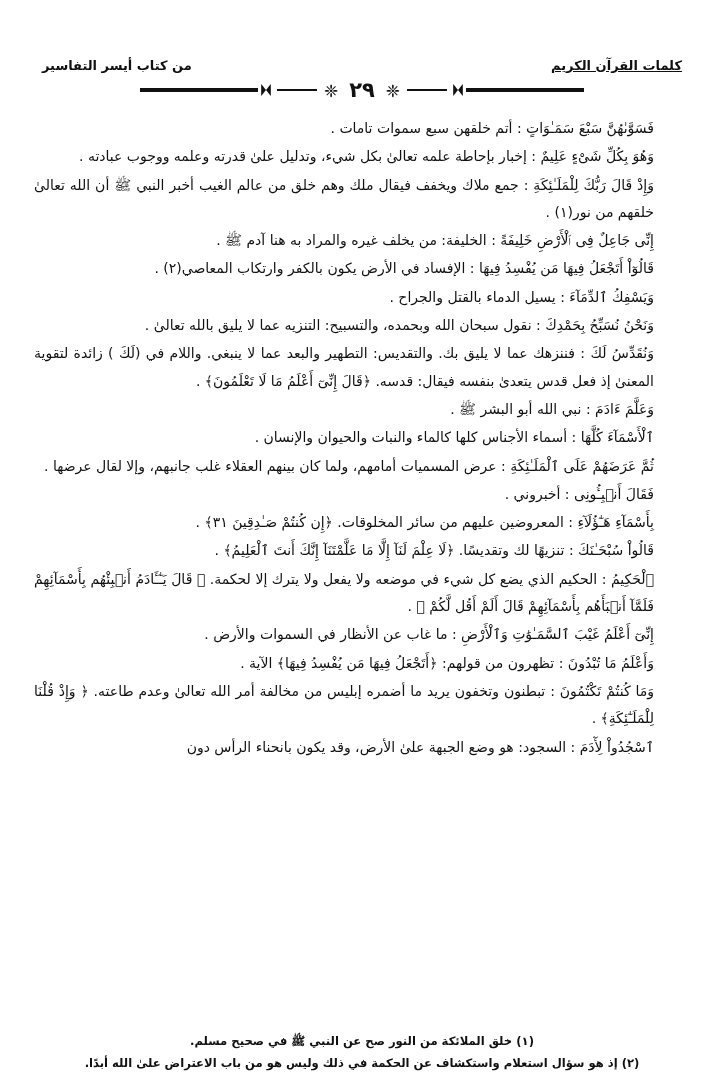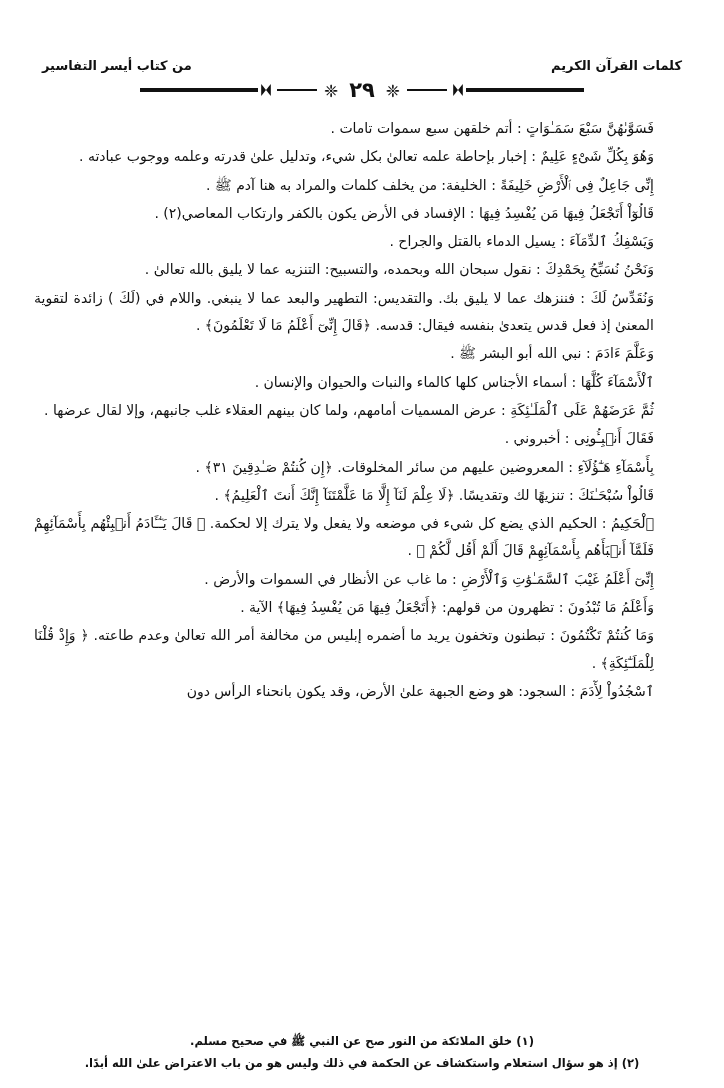--- a/index.html
+++ b/index.html
@@ -31,21 +31,21 @@
     align-items: baseline;
     font-size: 13.5px;
     font-weight: bold;
     letter-spacing: 0;
     padding: 0 8px 0 8px;
   }
   .header-right, .header-left {
     white-space: nowrap;
     margin-top: 40px;
   }
-  .header-right { font-size: 13px; }
+  .header-right { font-size: 13px; text-decoration: underline; }
   .header-left { font-size: 13px; }
 
   
   .rule-row {
     display: flex;
     align-items: center;
     justify-content: center;
     margin-top: 6px;
     height: 22px;
     gap: 0px;
@@ -139,21 +139,22 @@
     <span class="pageno">٢٩</span>
     <span class="orn">❈</span>
     <div class="rule-seg thin"></div>
     <div class="diamond"></div>
     <div class="rule-seg"></div>
   </div>
 
   <div class="body">
     <p class="para indent">فَسَوَّىٰهُنَّ سَبْعَ سَمَـٰوَاتٍ : أتم خلقهن سبع سموات تامات .</p>
     <p class="para indent">وَهُوَ بِكُلِّ شَىْءٍ عَلِيمٌ : إخبار بإحاطة علمه تعالىٰ بكل شيء، وتدليل علىٰ قدرته وعلمه ووجوب عبادته .</p>
-    <p class="para indent">إِنِّى جَاعِلٌ فِى ٱلْأَرْضِ خَلِيفَةً : الخليفة: من يخلف كلمات والمراد به هنا آدم ﷺ .</p>
+    <p class="para indent">وَإِذْ قَالَ رَبُّكَ لِلْمَلَـٰئِكَةِ : جمع ملاك ويخفف فيقال ملك وهم خلق من عالم الغيب أخبر النبي ﷺ أن الله تعالىٰ خلقهم من نور(١) .</p>
+    <p class="para indent">إِنِّى جَاعِلٌ فِى ٱلْأَرْضِ خَلِيفَةً : الخليفة: من يخلف غيره والمراد به هنا آدم ﷺ .</p>
     <p class="para indent">قَالُوٓاْ أَتَجْعَلُ فِيهَا مَن يُفْسِدُ فِيهَا : الإفساد في الأرض يكون بالكفر وارتكاب المعاصي(٢) .</p>
     <p class="para indent">وَيَسْفِكُ ٱلدِّمَآءَ : يسيل الدماء بالقتل والجراح .</p>
     <p class="para indent">وَنَحْنُ نُسَبِّحُ بِحَمْدِكَ : نقول سبحان الله وبحمده، والتسبيح: التنزيه عما لا يليق بالله تعالىٰ .</p>
     <p class="para indent">وَنُقَدِّسُ لَكَ : فننزهك عما لا يليق بك. والتقديس: التطهير والبعد عما لا ينبغي. واللام في (لَكَ ) زائدة لتقوية المعنىٰ إذ فعل قدس يتعدىٰ بنفسه فيقال: قدسه. ﴿قَالَ إِنِّىٓ أَعْلَمُ مَا لَا تَعْلَمُونَ﴾ .</p>
     <p class="para indent">وَعَلَّمَ ءَادَمَ : نبي الله أبو البشر ﷺ .</p>
     <p class="para indent">ٱلْأَسْمَآءَ كُلَّهَا : أسماء الأجناس كلها كالماء والنبات والحيوان والإنسان .</p>
     <p class="para indent">ثُمَّ عَرَضَهُمْ عَلَى ٱلْمَلَـٰئِكَةِ : عرض المسميات أمامهم، ولما كان بينهم العقلاء غلب جانبهم، وإلا لقال عرضها .</p>
     <p class="para indent">فَقَالَ أَنۢبِـُٔونِى : أخبروني .</p>
     <p class="para indent">بِأَسْمَآءِ هَـٰٓؤُلَآءِ : المعروضين عليهم من سائر المخلوقات. ﴿إِن كُنتُمْ صَـٰدِقِينَ ٣١﴾ .</p>
     <p class="para indent">قَالُواْ سُبْحَـٰنَكَ : تنزيهًا لك وتقديسًا. ﴿لَا عِلْمَ لَنَآ إِلَّا مَا عَلَّمْتَنَآ إِنَّكَ أَنتَ ٱلْعَلِيمُ﴾ .</p>

